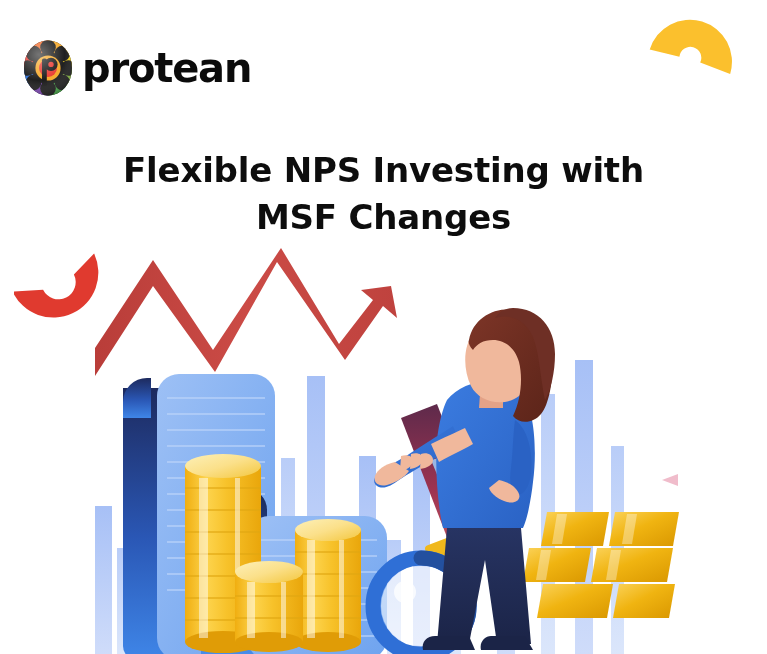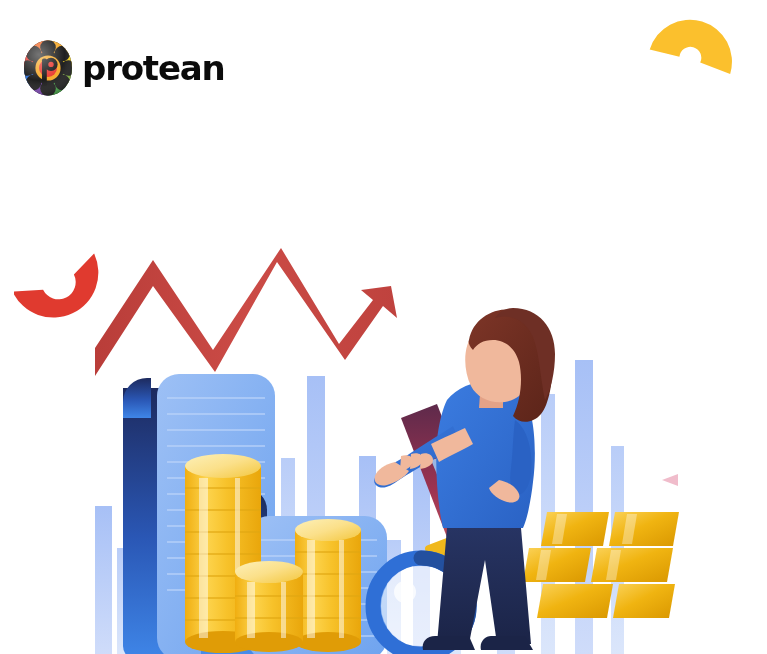--- a/index.html
+++ b/index.html
@@ -27,21 +27,21 @@
     align-items: center;
     gap: 6px;
   }
   #brand-mark {
     width: 60px;
     height: 60px;
     flex: 0 0 auto;
   }
   #brand-word {
     font-family: "DejaVu Sans", sans-serif;
-    font-size: 34px;
+    font-size: 40px;
     font-weight: 700;
     letter-spacing: -1.2px;
     color: #0b0b0b;
     line-height: 1;
     margin-left: -2px;
   }
 
   
   .deco { position: absolute; }
   #deco-yellow-arc { left: 626px; top: 4px; }
@@ -137,20 +137,24 @@
   </svg>
 
   <svg class="deco" id="deco-red-arc" width="102" height="98" viewBox="0 0 102 98">
     <path d="M12 86 A40 40 0 1 0 66 14 L58 42 A12 12 0 1 1 38 70 Z" fill="#e03a2f" transform="rotate(28 50 48)"></path>
   </svg>
 
   <svg class="deco" id="deco-pink-tri" width="20" height="16" viewBox="0 0 20 16">
     <path d="M18 2 L18 14 L2 8 Z" fill="#f0bccb"></path>
   </svg>
 
+  <h1 id="headline">
+    <span>Flexible NPS Investing with</span><br>
+    <span>MSF Changes</span>
+  </h1>
 
   <div id="illustration">
     <svg viewBox="0 0 600 406">
       <defs>
         <linearGradient id="gBarLight" x1="0" y1="0" x2="0" y2="1">
           <stop offset="0%" stop-color="#b9cdf8"></stop>
           <stop offset="100%" stop-color="#dbe6fb"></stop>
         </linearGradient>
         <linearGradient id="gBarMid" x1="0" y1="0" x2="0" y2="1">
           <stop offset="0%" stop-color="#a7c0f6"></stop>

